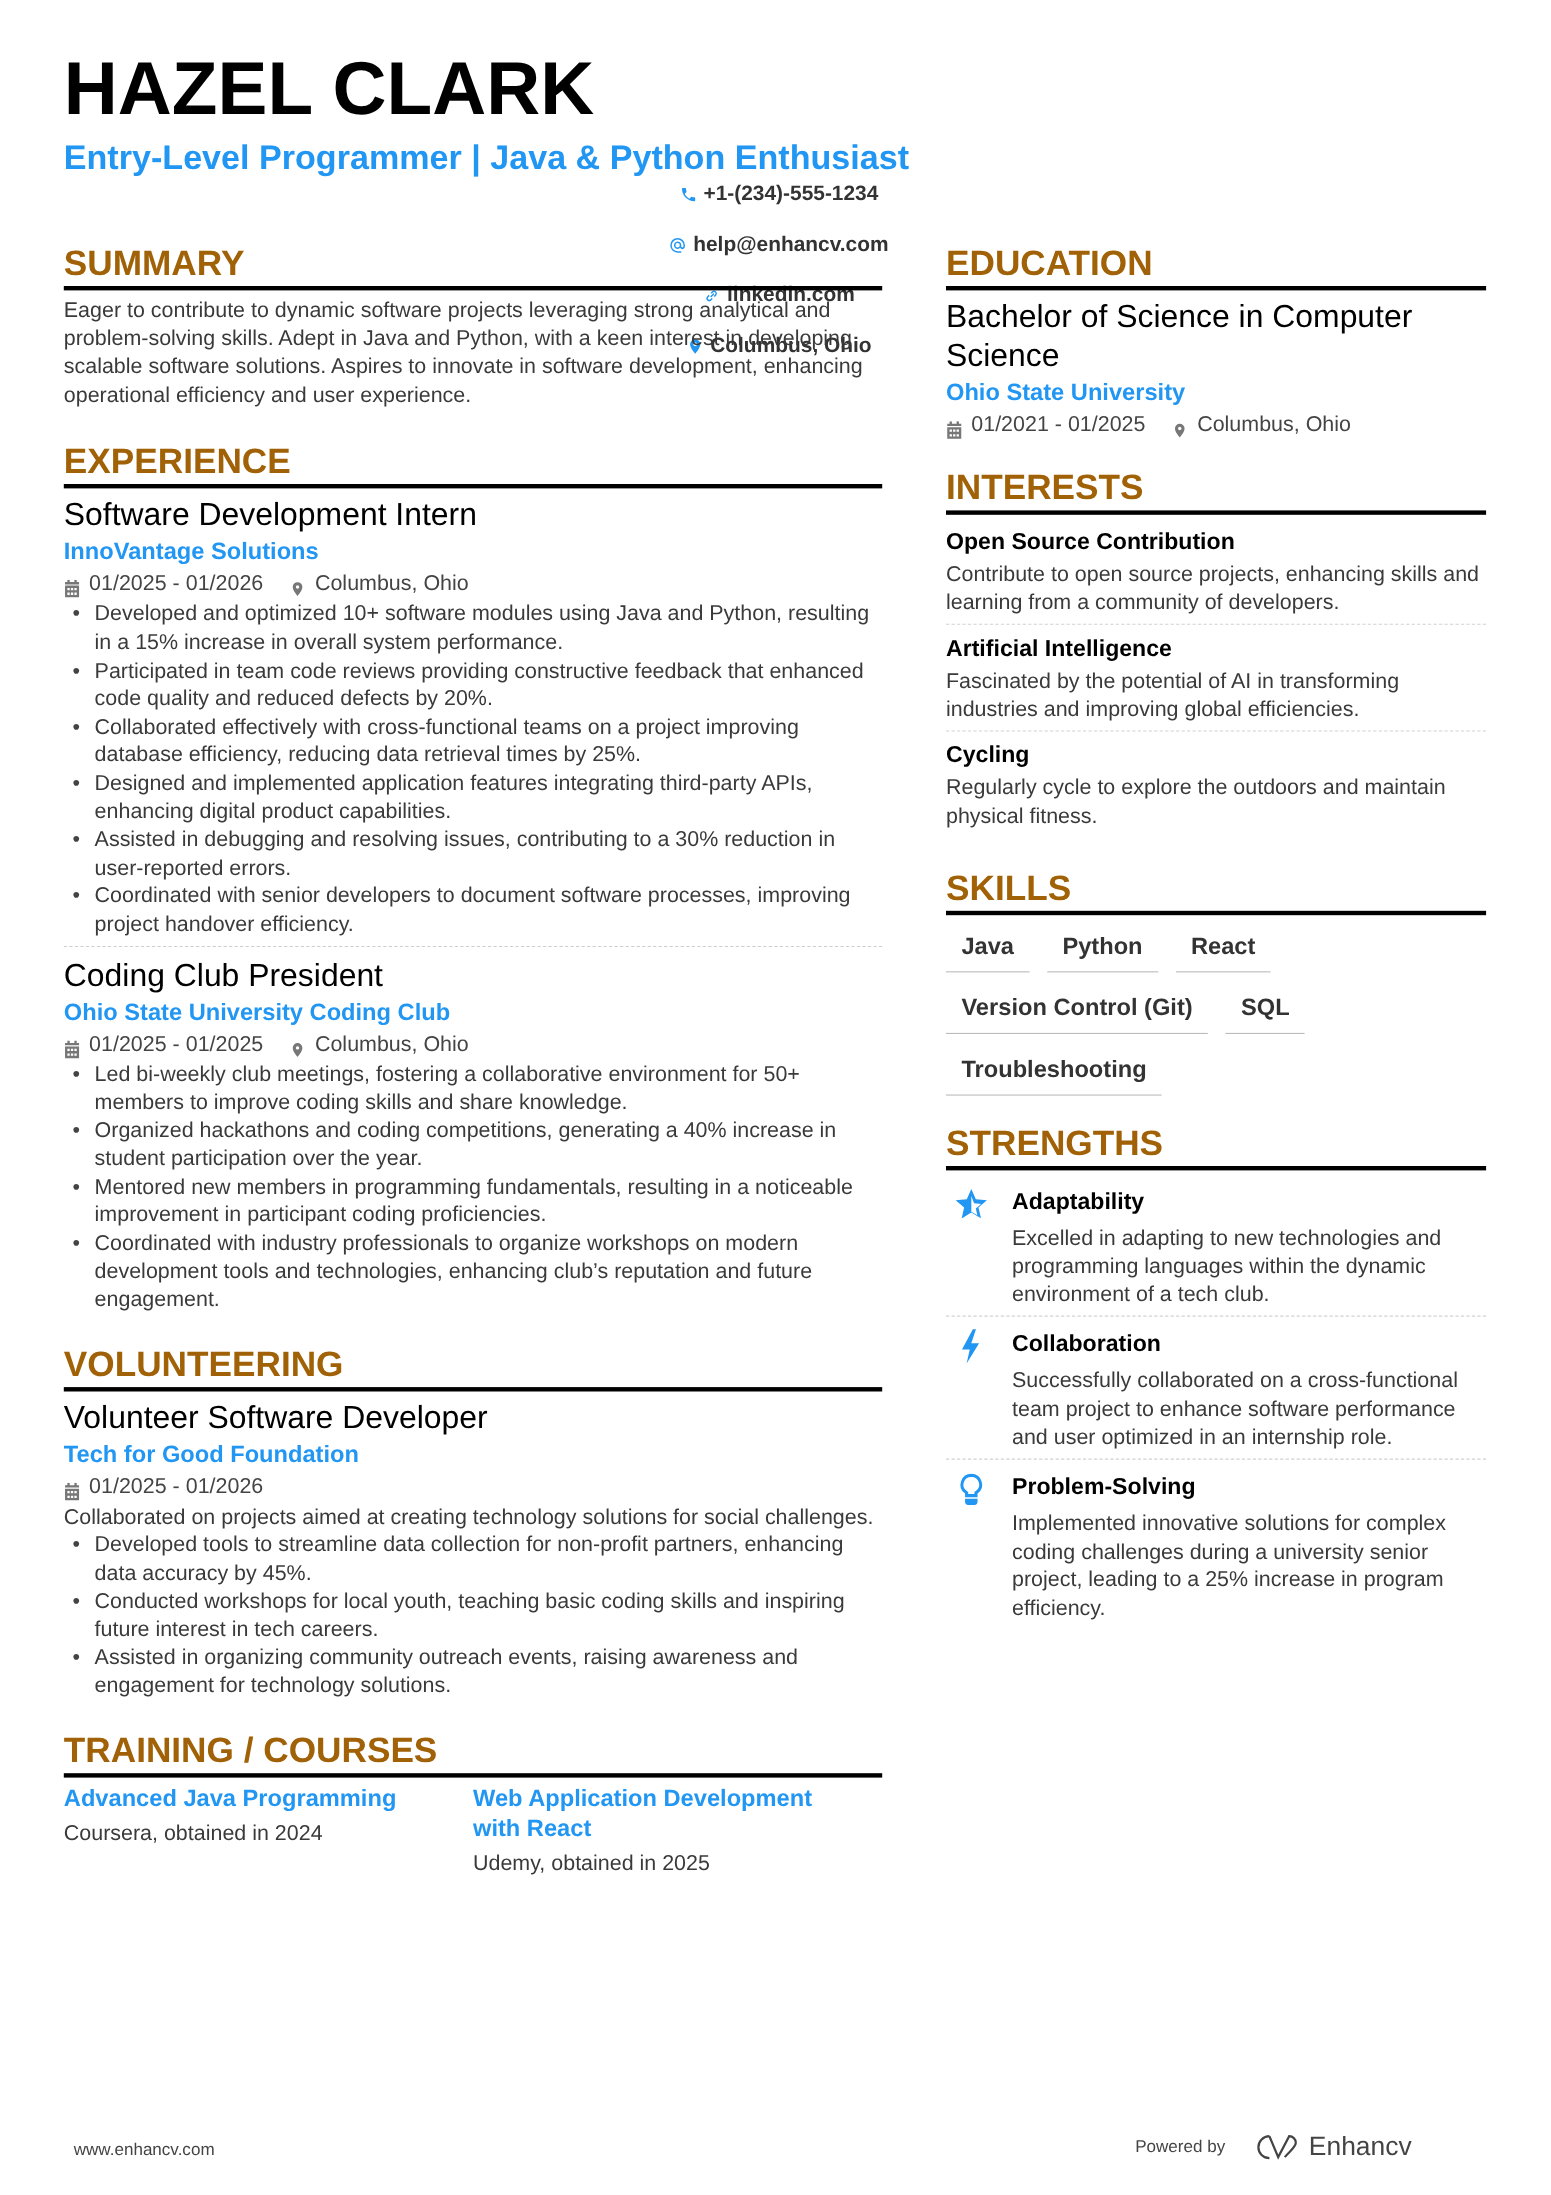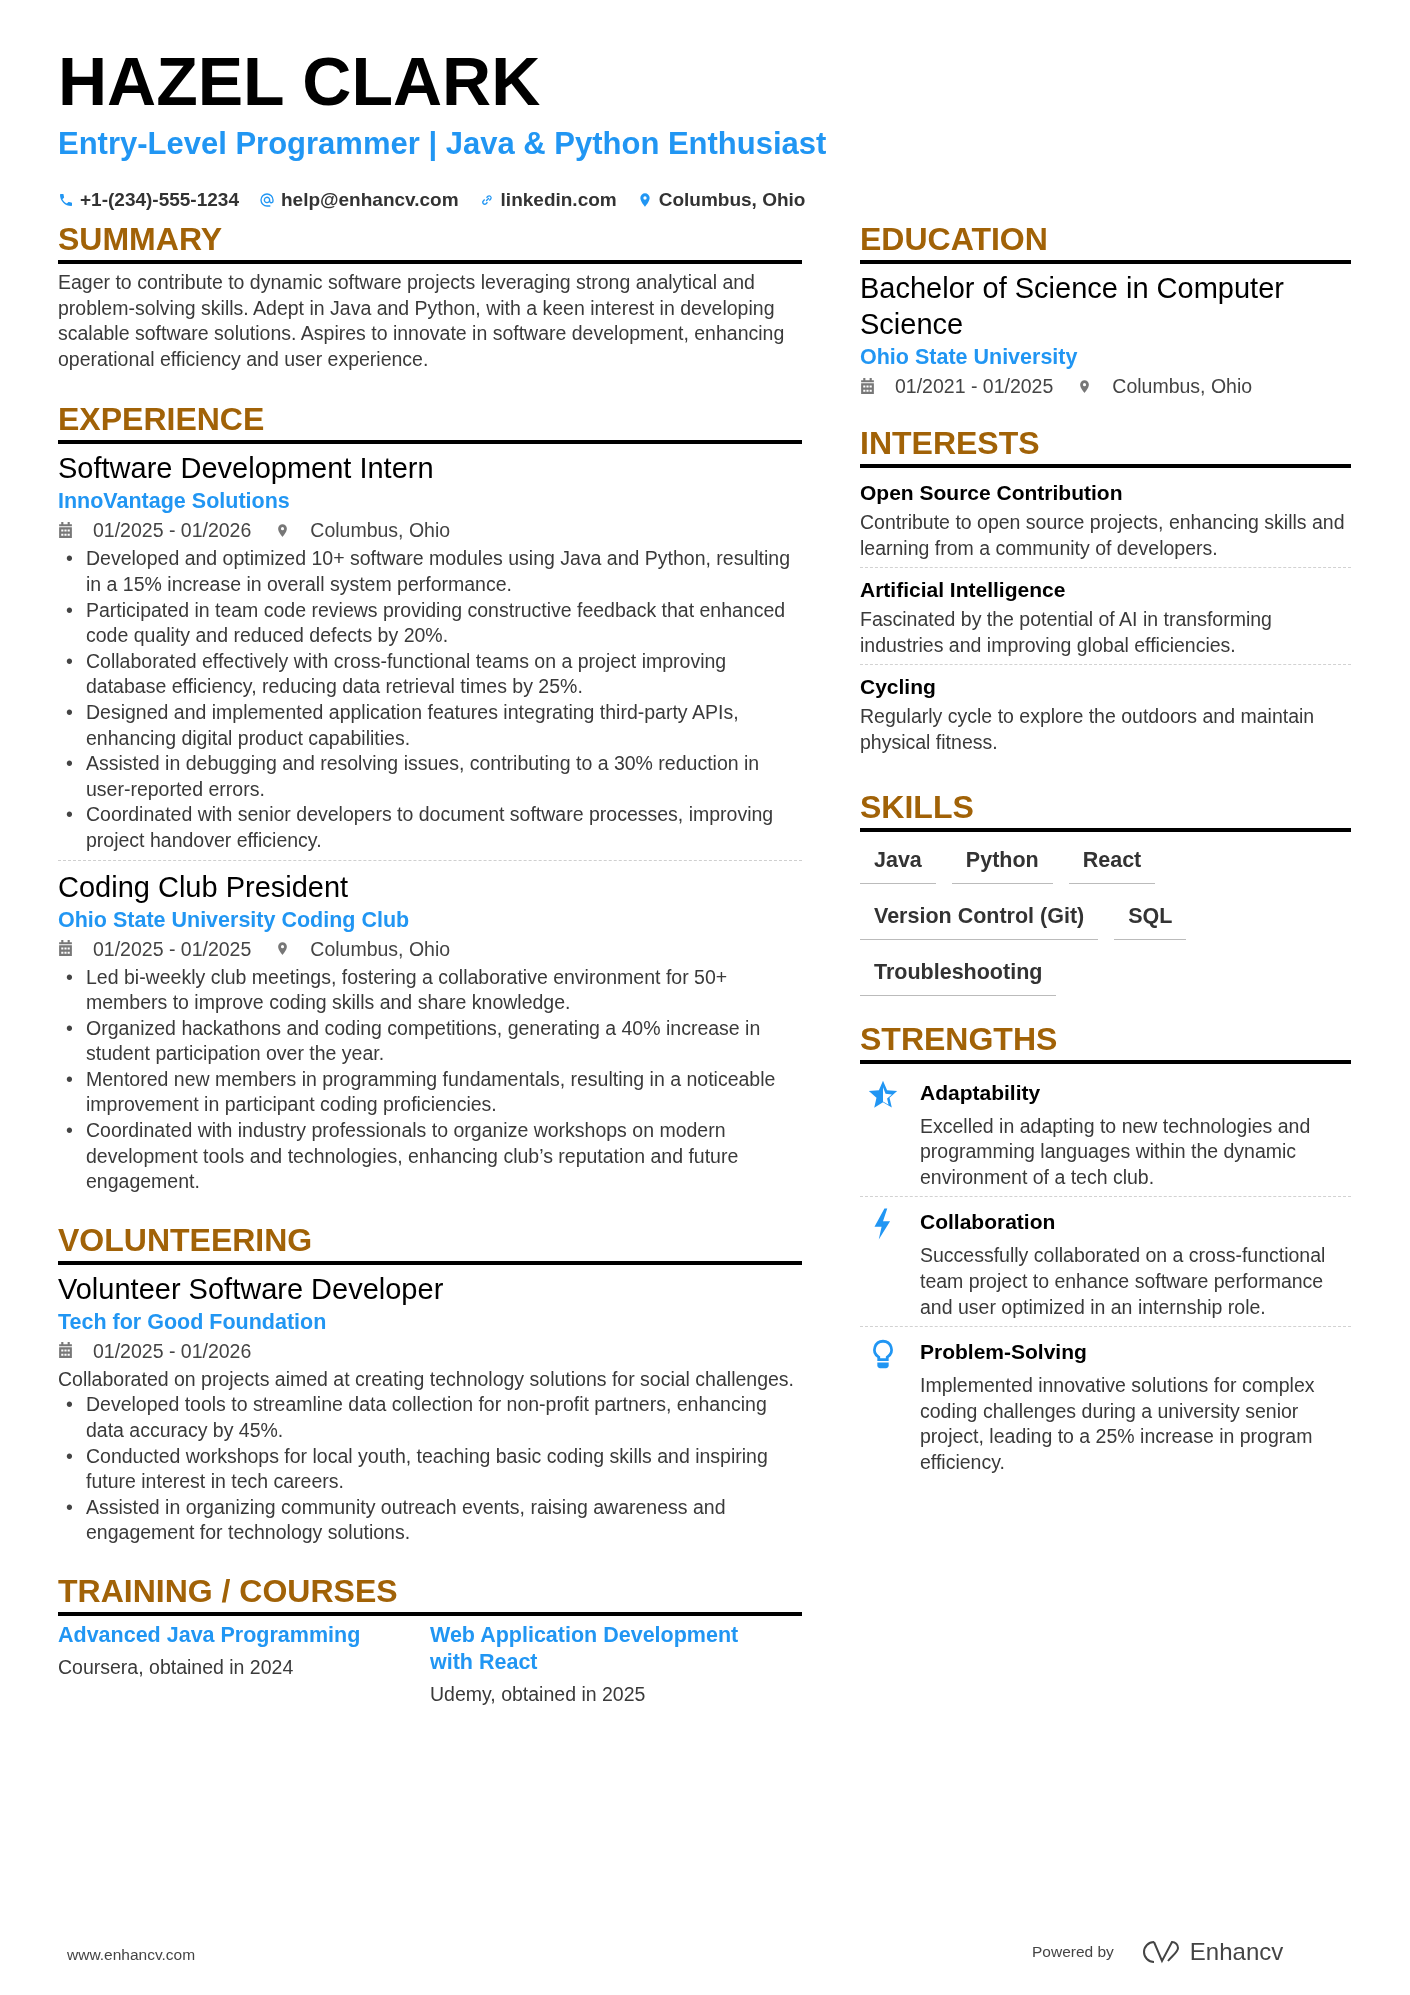--- a/index.html
+++ b/index.html
@@ -2,38 +2,38 @@
 <html><head>
 <meta charset="utf-8">
 <style>
   * { box-sizing: border-box; margin: 0; padding: 0; }
   html, body { width: 1410px; height: 1995px; background: #ffffff; }
   body { position: relative; font-family: "Liberation Sans", "DejaVu Sans", sans-serif; color: #333333; overflow: hidden; }
 
   .header { position: absolute; left: 58px; top: 38px; width: 1300px; }
   .name { font-size: 68px; font-weight: 700; color: #000; line-height: 86px; letter-spacing: 0px; }
   .title { font-size: 31px; font-weight: 700; color: #2196f3; line-height: 40px; margin-top: 0px; }
-  .contacts { display: flex; gap: 20px; margin-top: 23px; font-size: 19px; font-weight: 700; color: #333; line-height: 26px; align-items: center; }
+  .contacts { display: flex; gap: 20px; margin-top: 0; font-size: 19px; font-weight: 700; color: #333; line-height: 26px; align-items: center; flex-direction: column; }
   .contact { display: flex; align-items: center; gap: 6px; }
   .contact svg { width: 16px; height: 16px; fill: #2196f3; }
 
   .col-left { position: absolute; left: 58px; top: 218px; width: 744px; }
   .col-right { position: absolute; left: 860px; top: 218px; width: 491px; }
 
   .section { margin-bottom: 18px; }
   .section-title { font-size: 32px; font-weight: 700; color: #a16207; line-height: 42px; border-bottom: 4.5px solid #000; padding-bottom: 0px; margin-bottom: 6px; }
 
   .body-text { font-size: 19.5px; line-height: 25.6px; color: #3a3a3a; }
 
   .entry { padding-bottom: 6px; }
   .entry + .entry { border-top: 1.5px dashed #cfcfcf; padding-top: 8px; }
   .role { font-size: 29px; line-height: 36px; color: #000; }
   .org { font-size: 21.5px; line-height: 30px; font-weight: 700; color: #2196f3; }
   .meta { display: flex; gap: 24px; font-size: 19.5px; line-height: 28px; color: #444; margin-bottom: 2px; }
-  .meta-item { display: flex; align-items: center; gap: 20px; }
+  .meta-item { display: flex; align-items: flex-end; gap: 8px; }
   .meta-item svg { width: 15px; height: 17px; fill: #777; }
 
   ul.bullets { list-style: none; }
   ul.bullets li { position: relative; padding-left: 28px; font-size: 19.5px; line-height: 25.6px; color: #3a3a3a; }
   ul.bullets li::before { content: "•"; position: absolute; left: 8px; top: 0; color: #444; }
 
   .skills { display: flex; flex-wrap: wrap; gap: 14px 14px; margin-top: 10px; }
   .skill { font-size: 21.5px; font-weight: 700; color: #333; padding: 3px 14px 8px 14px; border-bottom: 1.5px solid #bbb; line-height: 30px; margin-right: 2px; }
 
   .interest { padding: 4px 0 6px 0; }

